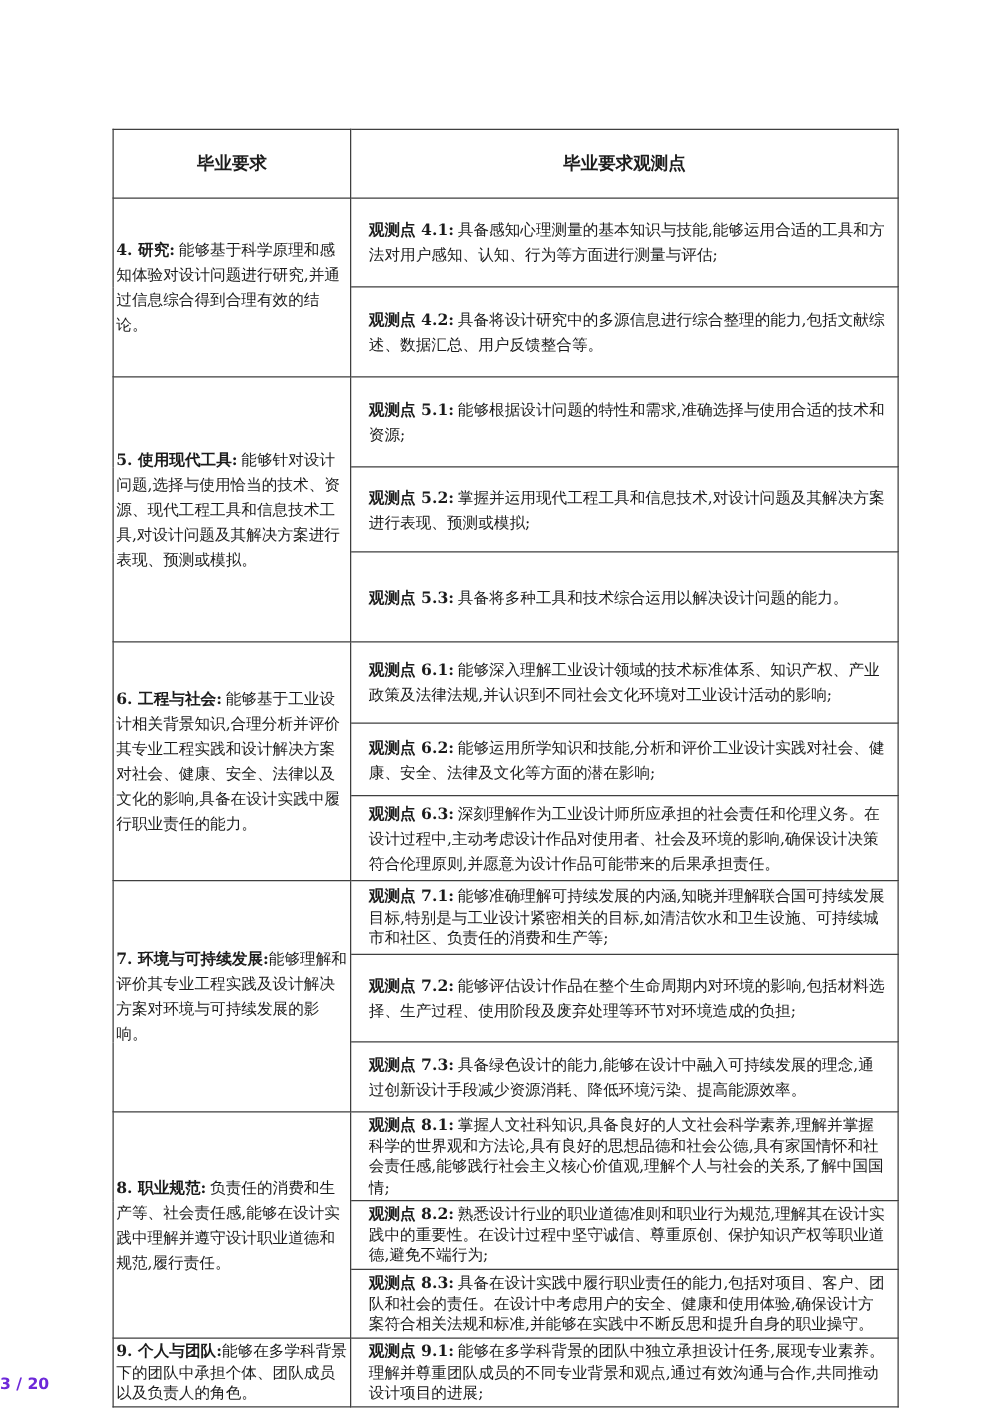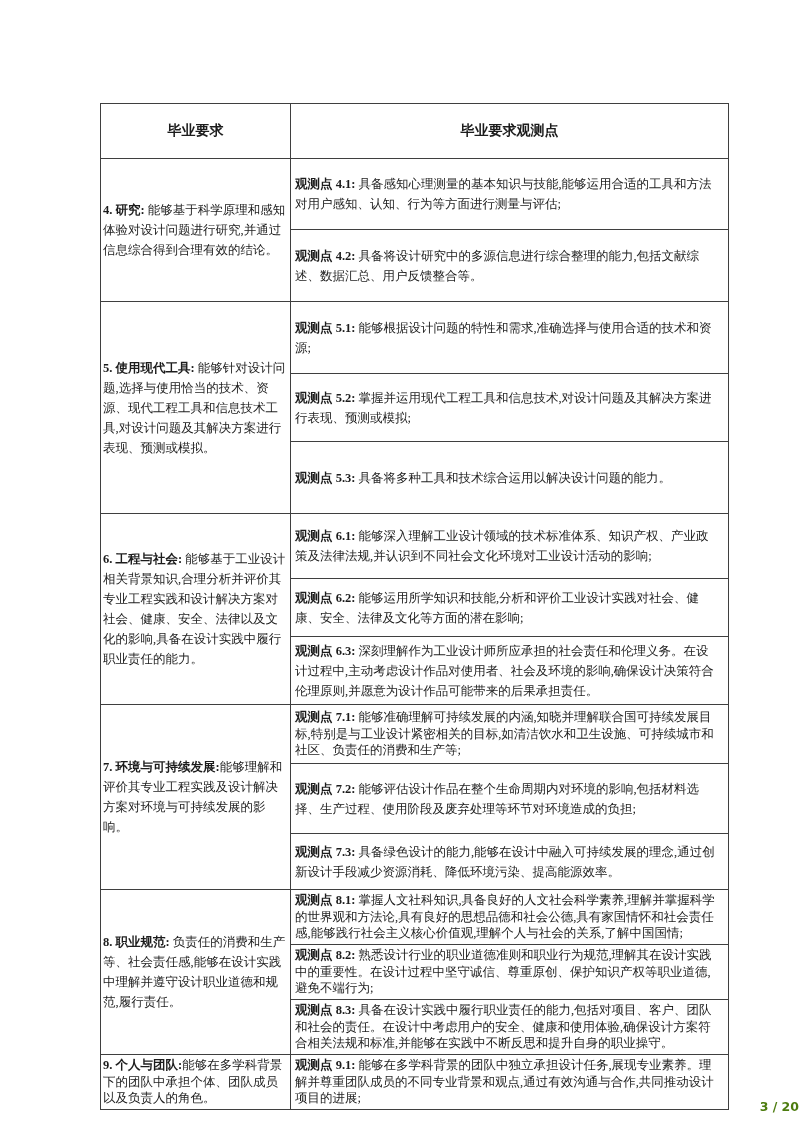--- a/index.html
+++ b/index.html
@@ -10,60 +10,59 @@
   html,body{margin:0;padding:0;background:#fff;}
   .page{
     position:relative;
     width:799px;height:1131px;
     background:var(--paper);
     overflow:hidden;
     font-family:"DejaVu Serif","Liberation Serif",serif;
     color:var(--ink);
   }
   table.req-table{
-    position:absolute;left:100px;top:103px;
+    position:absolute;left:90px;top:103px;
     width:628px;
     border-collapse:collapse;
     table-layout:fixed;
-    font-family:Liberation Serif, serif;
   }
   col.c-req{width:190px;}
   col.c-obs{width:438px;}
   .req-table th,.req-table td{
     border:1px solid var(--line);
     vertical-align:middle;
     padding:0;
   }
   th.hcell{
     height:54px;
     font-size:14px;
     font-weight:bold;
     text-align:center;
   }
   td.req{padding:2px 2px 2px 2px;}
-  td.obs{padding:2px 8px 2px 4px;}
+  td.obs{padding:2px 8px 2px 14px;}
   .cellp{
     margin:0;
     font-size:12.5px;
     line-height:20px;
     text-align:left;
   }
   td.tight .cellp{line-height:16.5px;}
   .cellp b{font-weight:bold;}
   .cellp b.sp{margin-right:3px;}
   .h50{height:50px}.h51{height:51px}.h53{height:53px}.h54{height:54px}
   .h60{height:60px}.h63{height:63px}.h65{height:65px}.h66{height:66px}.h67{height:67px}
   .footer{
     position:absolute;
     left:0;top:1099px;width:100%;
-    text-align:right;
+    text-align:left;
     font-family:"DejaVu Sans","Liberation Sans",sans-serif;
     font-weight:bold;
     font-size:12.5px;
-    color:#4d7c0f;
+    color:#6d28d9;
   }
 </style>
 </head>
 <body>
 
 <div class="page">
 
   <table class="req-table">
     <colgroup>
         <col class="c-req">

